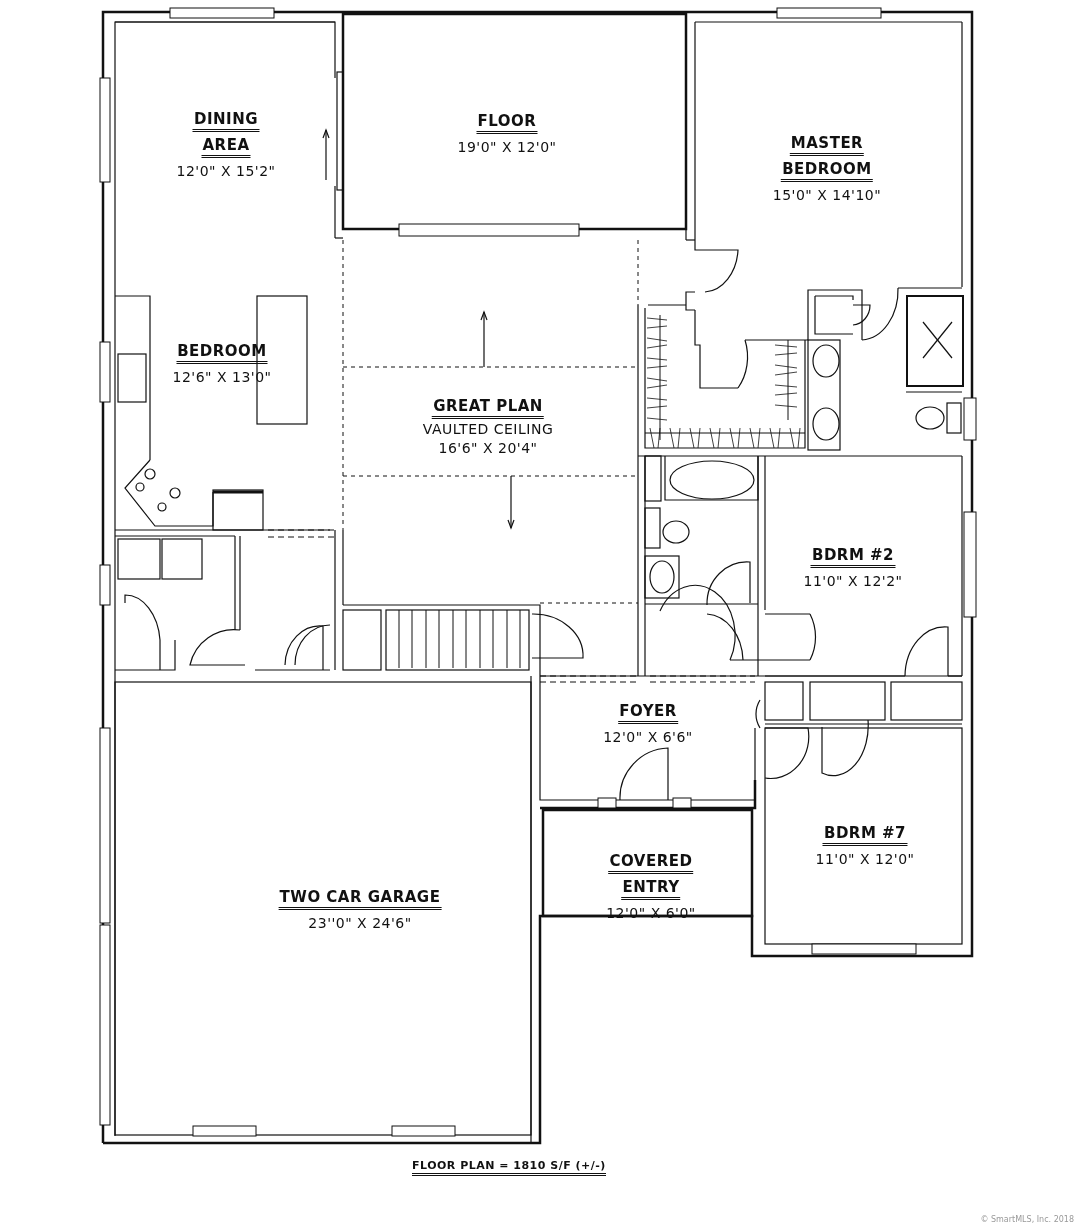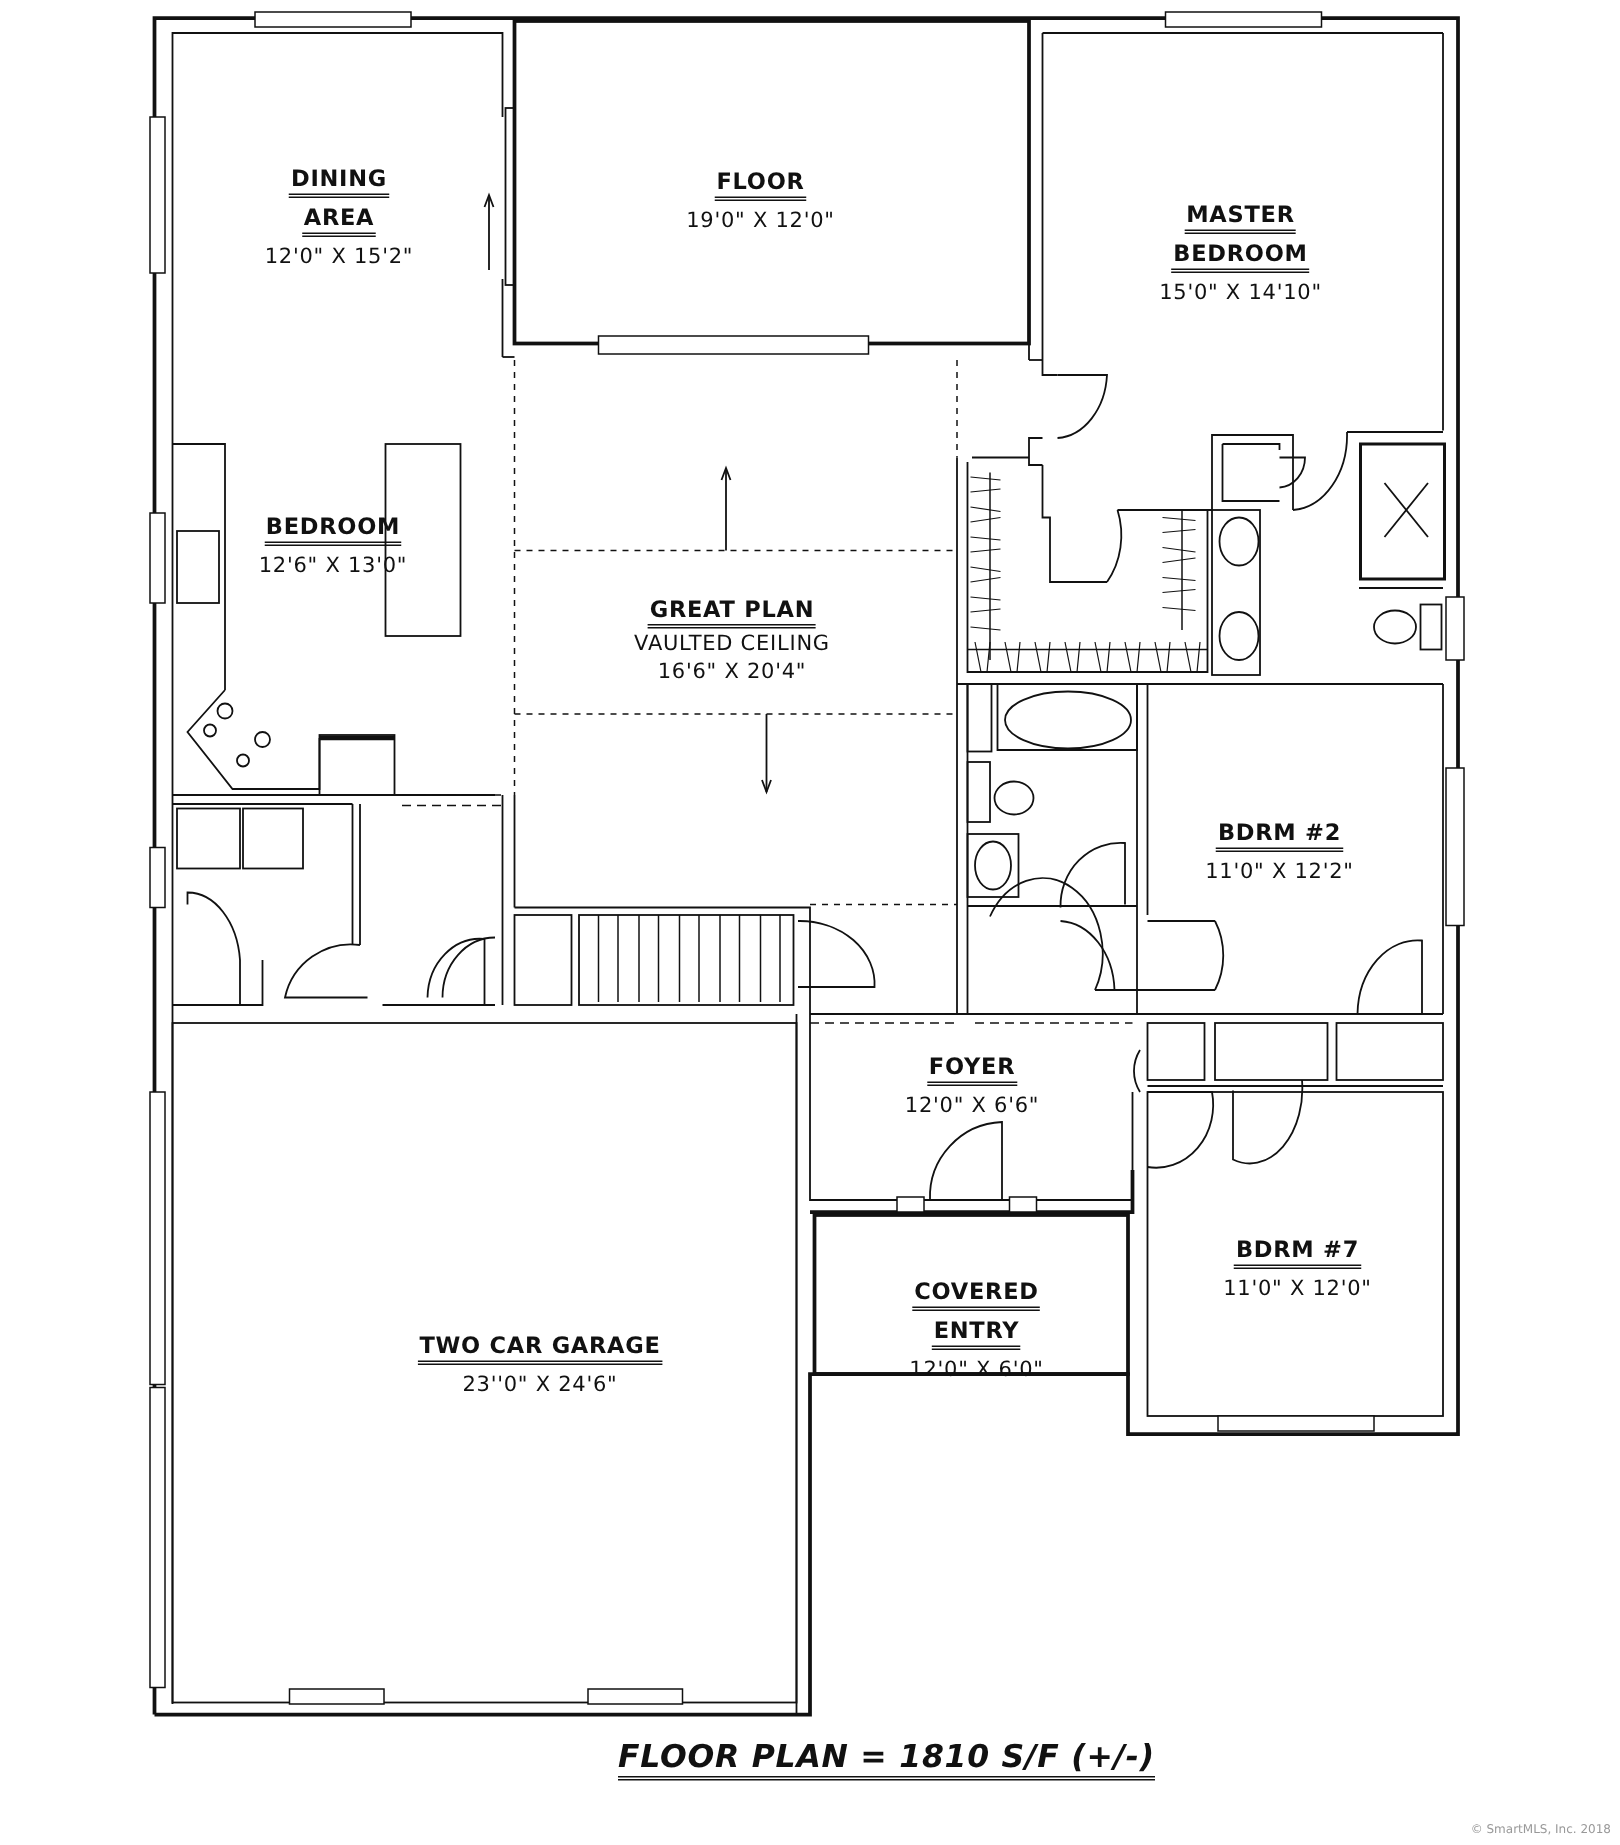--- a/index.html
+++ b/index.html
@@ -7,23 +7,23 @@
          font-family: "DejaVu Sans", sans-serif; }
   #plan { position: absolute; left: 0; top: 0; }
   .lbl { position: absolute; text-align: center; color: #111;
          font-family: "DejaVu Sans", sans-serif; white-space: nowrap;
          transform: translateX(-50%); letter-spacing: 0.5px; }
   .lbl .title { display: inline-block; font-size: 15px; font-weight: bold;
          line-height: 18px; border-bottom: 3px double #111; padding: 0 1px 1px; margin-bottom: 4px; }
   .lbl .sub { display: block; font-size: 14px; line-height: 12px; margin-bottom: 4px; }
   .lbl .dim { display: block; font-size: 14px; line-height: 18px; }
   .stack .title { display: table; margin: 0 auto 4px; }
-  #footer { position: absolute; left: 412px; top: 1159px; font-size: 21px; font-weight: bold;
+  #footer { position: absolute; left: 412px; top: 1159px; font-size: 11px; font-weight: bold;
             color: #111; border-bottom: 3px double #111; padding-bottom: 1px; letter-spacing: 0.5px;
-            font-family: "DejaVu Sans", sans-serif; font-style: italic; }
+            font-family: "DejaVu Sans", sans-serif; }
   #copyright { position: absolute; right: 6px; top: 1215px; font-size: 8px; color: #999;
                font-family: "DejaVu Sans", sans-serif; }
 </style>
 </head>
 <body>
 
 <svg id="plan" width="1080" height="1230" viewBox="0 0 1080 1230" fill="none" stroke="#111" stroke-width="1.5">
 
   <g stroke-width="2.5">
 

